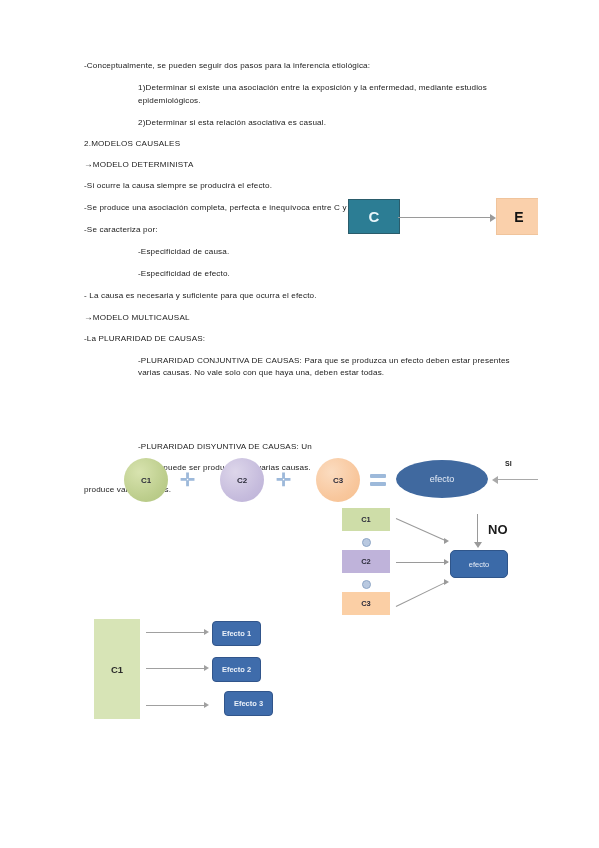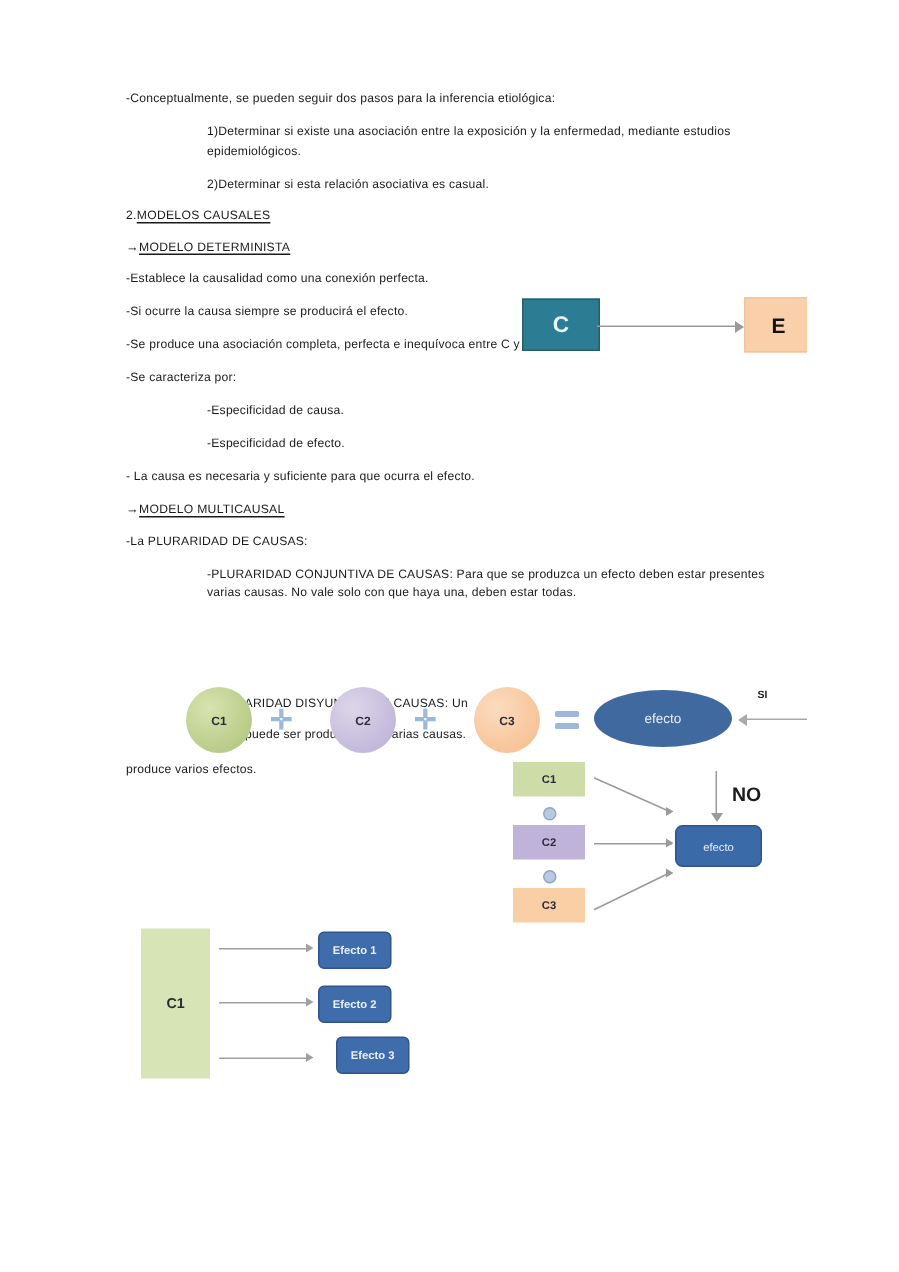--- a/index.html
+++ b/index.html
@@ -33,21 +33,20 @@
   }
   .para.indent1 { margin-left: 54px; width: 380px; }
   .para.tight { margin-bottom: 8px; }
   .heading {
     font-size: 8.1px;
     color: #1a1a1a;
     margin: 0 0 11px 0;
     letter-spacing: 0.2px;
   }
   .heading .u {
-    text-decoration: underline;
     text-underline-offset: 1.5px;
   }
   .arrow-glyph {
     font-size: 8.5px;
   }
 
   
   #fig-det {
     position: absolute;
     left: 348px;
@@ -308,21 +307,20 @@
     <p class="para">-Conceptualmente, se pueden seguir dos pasos para la inferencia etiológica:</p>
 
     <p class="para indent1">1)Determinar si existe una asociación entre la exposición y la enfermedad, mediante estudios epidemiológicos.</p>
 
     <p class="para indent1">2)Determinar si esta relación asociativa es casual.</p>
 
     <p class="heading"><span>2.</span><span class="u">MODELOS CAUSALES</span></p>
 
     <p class="heading"><span class="arrow-glyph">→</span><span class="u">MODELO DETERMINISTA</span></p>
 
-    <p class="para">-Establece la causalidad como una conexión perfecta.</p>
     <p class="para">-Si ocurre la causa siempre se producirá el efecto.</p>
     <p class="para">-Se produce una asociación completa, perfecta e inequívoca entre C y E.</p>
     <p class="para">-Se caracteriza por:</p>
 
     <p class="para indent1">-Especificidad de causa.</p>
     <p class="para indent1">-Especificidad de efecto.</p>
 
     <p class="para">- La causa es necesaria y suficiente para que ocurra el efecto.</p>
 
     <p class="heading"><span class="arrow-glyph">→</span><span class="u">MODELO MULTICAUSAL</span></p>

